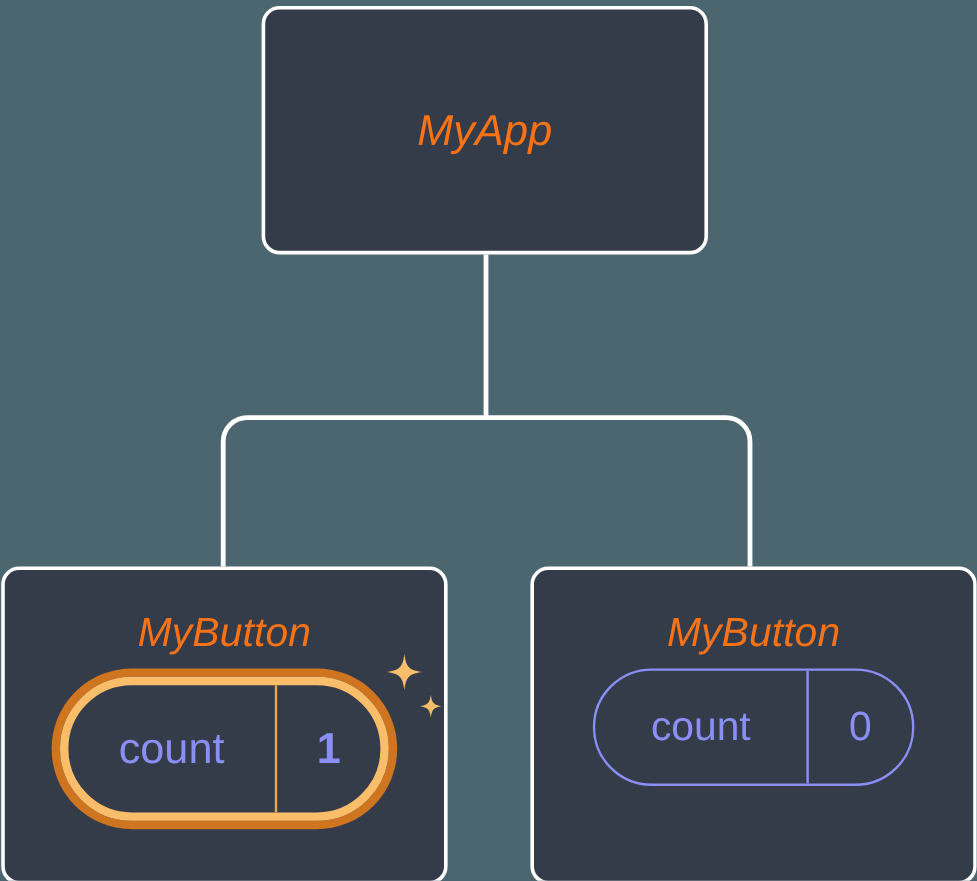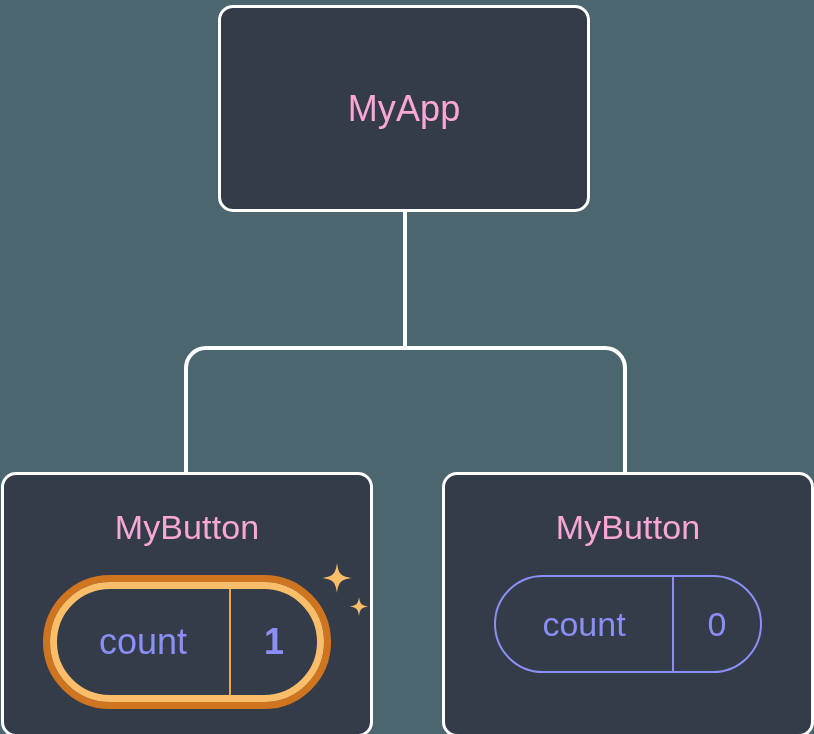--- a/index.html
+++ b/index.html
@@ -59,35 +59,36 @@
   }
   .node-card.child-right {
     left: 442px;
     top: 472px;
     width: 372px;
     height: 265px;
     padding-top: 34px;
   }
 
   .node-title {
-    color: #f9a8d4;
+    color: #f97316;
     font-size: 34px;
     font-weight: 400;
     letter-spacing: 0.1px;
     line-height: 1.1;
     white-space: nowrap;
+    font-style: italic;
   }
   .node-card.root .node-title {
     font-size: 36px;
   }
 
   
   .pill-wrap {
     position: relative;
-    margin-top: 29px;
+    margin-top: 11px;
     display: flex;
     align-items: center;
     justify-content: center;
   }
 
   .state-pill {
     box-sizing: border-box;
     display: flex;
     align-items: stretch;
     height: 98px;

